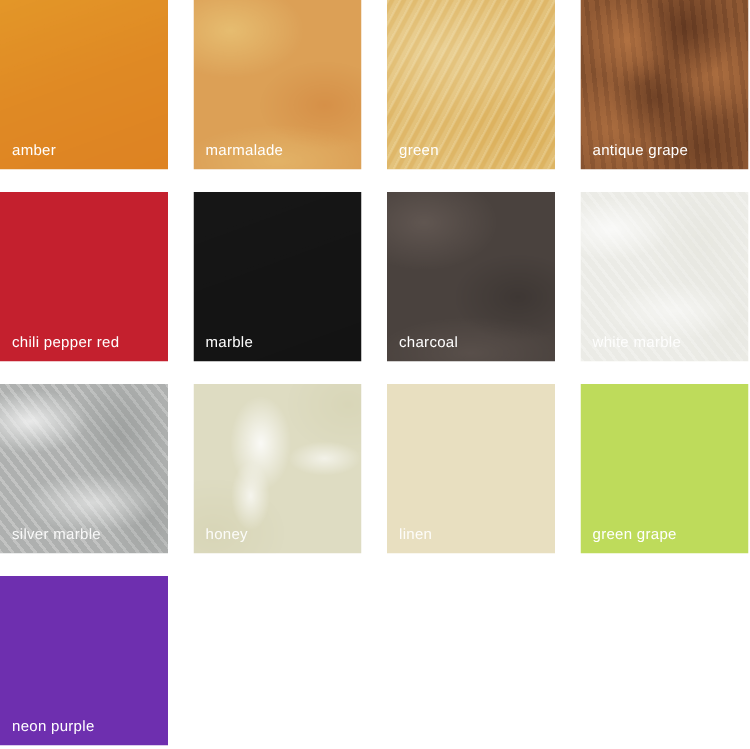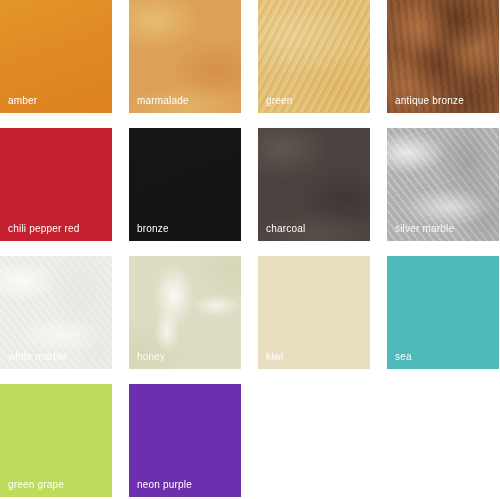--- a/index.html
+++ b/index.html
@@ -126,61 +126,56 @@
       <span class="swatch-label">marmalade</span>
     </div>
     <div class="swatch" data-texture="brushed" data-labeltone="bright">
       <div class="swatch-fill" style="background: rgb(226, 190, 116);"></div>
       <div class="tex"></div>
       <span class="swatch-label">green</span>
     </div>
     <div class="swatch" data-texture="burl" data-labeltone="bright">
       <div class="swatch-fill" style="background: rgb(138, 85, 49);"></div>
       <div class="tex"></div>
-      <span class="swatch-label">antique bronze</span>
+      <span class="swatch-label">antique grape</span>
     </div>
     <div class="swatch" data-texture="flat" data-labeltone="bright">
       <div class="swatch-fill" style="background: rgb(196, 32, 46);"></div>
       <div class="tex"></div>
       <span class="swatch-label">chili pepper red</span>
     </div>
     <div class="swatch" data-texture="satin" data-labeltone="bright">
       <div class="swatch-fill" style="background: rgb(20, 20, 20);"></div>
       <div class="tex"></div>
-      <span class="swatch-label">bronze</span>
+      <span class="swatch-label">marble</span>
     </div>
     <div class="swatch" data-texture="soft" data-labeltone="bright">
       <div class="swatch-fill" style="background: rgb(74, 66, 62);"></div>
       <div class="tex"></div>
       <span class="swatch-label">charcoal</span>
     </div>
     <div class="swatch" data-texture="marble" data-labeltone="dim">
+      <div class="swatch-fill" style="background: rgb(237, 237, 232);"></div>
+      <div class="tex"></div>
+      <span class="swatch-label">white marble</span>
+    </div>
+    <div class="swatch" data-texture="marble" data-labeltone="dim">
       <div class="swatch-fill" style="background: rgb(181, 183, 182);"></div>
       <div class="tex"></div>
       <span class="swatch-label">silver marble</span>
-    </div>
-    <div class="swatch" data-texture="marble" data-labeltone="dim">
-      <div class="swatch-fill" style="background: rgb(237, 237, 232);"></div>
-      <div class="tex"></div>
-      <span class="swatch-label">white marble</span>
     </div>
     <div class="swatch" data-texture="cloud" data-labeltone="dim">
       <div class="swatch-fill" style="background: rgb(222, 220, 194);"></div>
       <div class="tex"></div>
       <span class="swatch-label">honey</span>
     </div>
     <div class="swatch" data-texture="flat" data-labeltone="dim">
       <div class="swatch-fill" style="background: rgb(232, 223, 192);"></div>
       <div class="tex"></div>
-      <span class="swatch-label">kiwi</span>
-    </div>
-    <div class="swatch" data-texture="flat" data-labeltone="bright">
-      <div class="swatch-fill" style="background: rgb(79, 184, 187);"></div>
-      <div class="tex"></div>
-      <span class="swatch-label">sea</span>
+      <span class="swatch-label">linen</span>
     </div>
     <div class="swatch" data-texture="flat" data-labeltone="bright">
       <div class="swatch-fill" style="background: rgb(190, 219, 91);"></div>
       <div class="tex"></div>
       <span class="swatch-label">green grape</span>
     </div>
     <div class="swatch" data-texture="flat" data-labeltone="bright">
       <div class="swatch-fill" style="background: rgb(110, 47, 175);"></div>
       <div class="tex"></div>
       <span class="swatch-label">neon purple</span>

